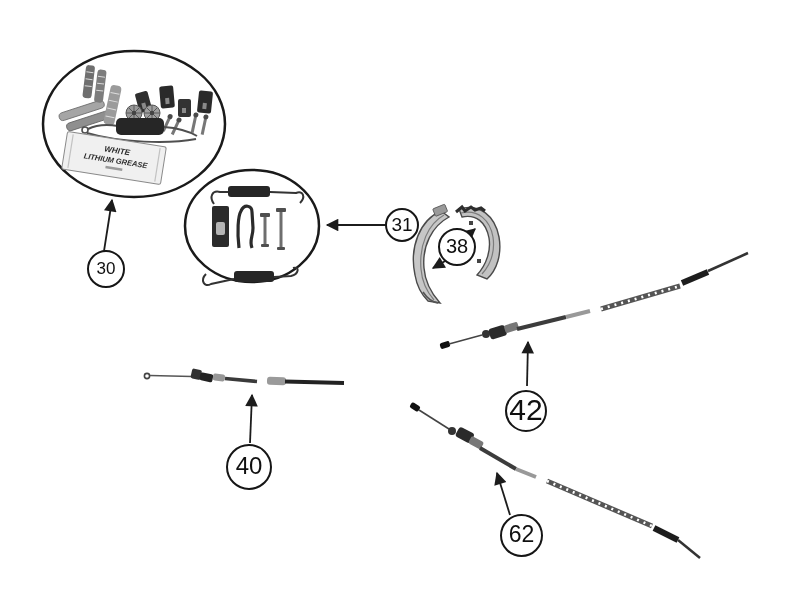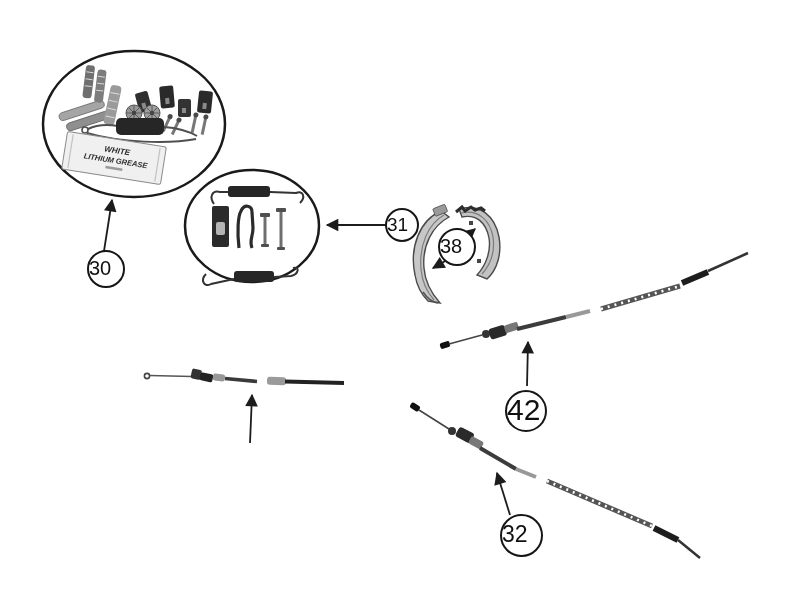--- a/index.html
+++ b/index.html
@@ -1,20 +1,20 @@
 <!DOCTYPE html>
 <html><head>
 <meta charset="utf-8">
 <style>
   html,body{margin:0;padding:0;background:#ffffff;}
   .stage{position:relative;width:800px;height:600px;background:#ffffff;overflow:hidden;
          font-family:"Liberation Sans",sans-serif;}
   .art{position:absolute;left:0;top:0;}
   .callout{position:absolute;border:2.5px solid #161616;border-radius:50%;background:#ffffff;
-           display:flex;align-items:center;color:#101010;
+           display:flex;align-items:center;justify-content:center;color:#101010;
            box-sizing:border-box;cursor:pointer;line-height:1;}
   .callout span{transform:translateY(-1px);}
 </style>
 </head>
 <body>
 
 <div class="stage">
 
   <svg class="art" width="800" height="600" viewBox="0 0 800 600">
     <defs>
@@ -208,34 +208,37 @@
       <line x1="104" y1="251" x2="112" y2="200" marker-end="url(#ah)"></line>
       <line x1="386" y1="225" x2="327" y2="225" marker-end="url(#ah)"></line>
       <line x1="447" y1="260" x2="433" y2="268" marker-end="url(#ah)"></line>
       <line x1="468" y1="235" x2="475" y2="229" marker-end="url(#ah)"></line>
       <line x1="250" y1="443" x2="252" y2="395" marker-end="url(#ah)"></line>
       <line x1="527" y1="386" x2="528" y2="342" marker-end="url(#ah)"></line>
       <line x1="510" y1="515" x2="497" y2="473" marker-end="url(#ah)"></line>
     </g>
   </svg>
 
-  <div class="callout" style="left:87px;top:250px;width:38px;height:38px;font-size:20px;">
+  <div class="callout" style="left:87px;top:250px;width:38px;height:38px;font-size:17px;">
     <span>30</span>
   </div>
 
   <div class="callout" style="left:385px;top:208px;width:34px;height:34px;font-size:19px;">
     <span>31</span>
   </div>
 
   <div class="callout" style="left:438px;top:228px;width:38px;height:38px;font-size:20px;">
     <span>38</span>
   </div>
 
+  <div class="callout" style="left:226px;top:444px;width:46px;height:46px;font-size:24px;">
+    <span>40</span>
+  </div>
 
   <div class="callout" style="left:505px;top:390px;width:42px;height:42px;font-size:30px;">
     <span>42</span>
   </div>
 
   <div class="callout" style="left:500px;top:514px;width:43px;height:43px;font-size:23px;">
-    <span>32</span>
+    <span>62</span>
   </div>
 
 </div>
 
 </body></html>

